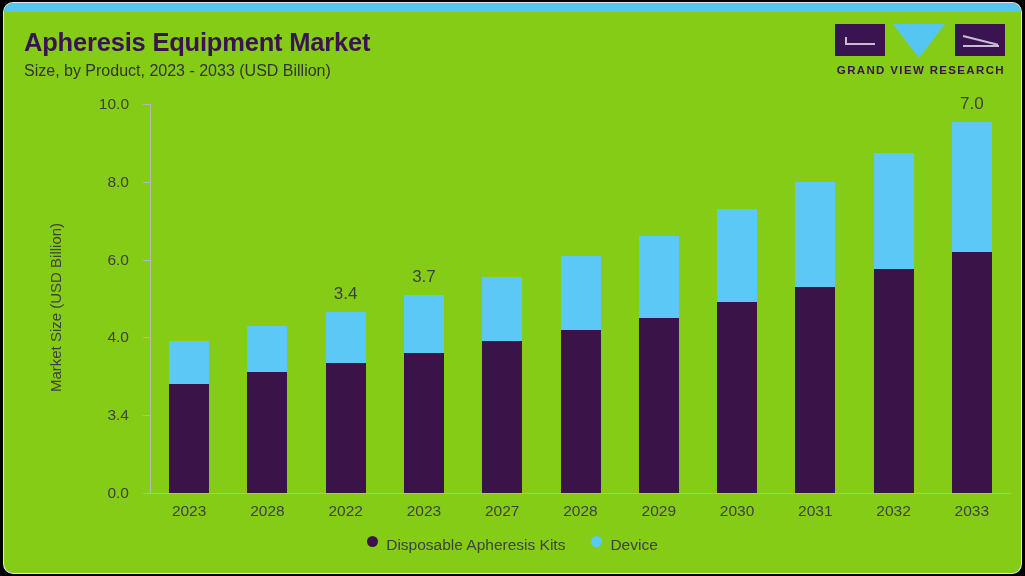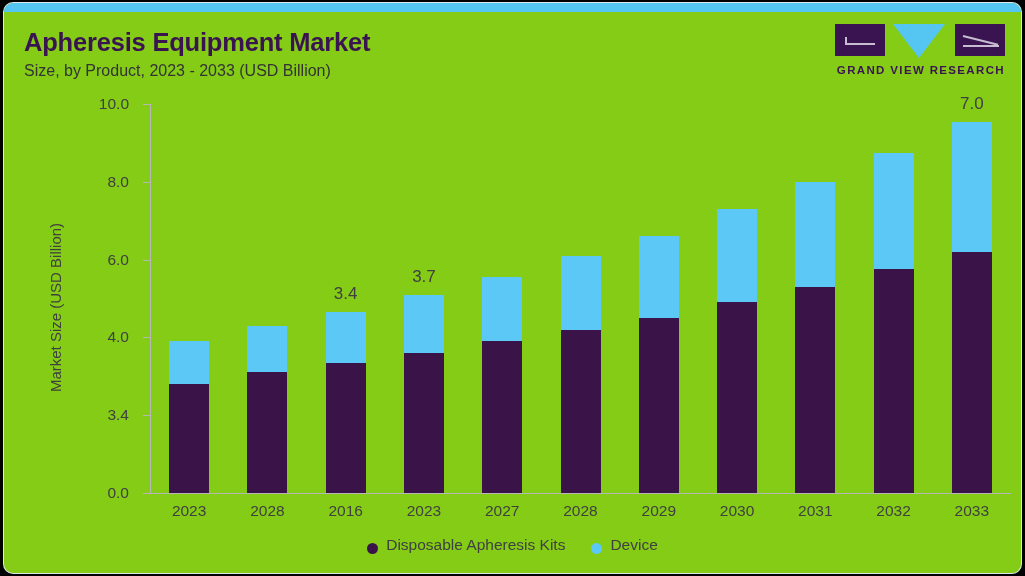--- a/index.html
+++ b/index.html
@@ -226,21 +226,21 @@
     left: 0;
     top: 533px;
     width: 1017px;
     display: flex;
     justify-content: center;
     align-items: center;
     gap: 26px;
   }
   .legend-item {
     display: flex;
-    align-items: flex-end;
+    align-items: flex-start;
     gap: 8px;
   }
   .legend-dot {
     width: 11px;
     height: 11px;
     border-radius: 50%;
     display: inline-block;
   }
   .legend-text {
     font-size: 15.5px;
@@ -339,21 +339,21 @@
           </div>
           <div class="bar-group" style="left: 948px; width: 40px; bottom: 80px; height: 1px;">
             <div class="seg seg-kits" style="height: 241.18px; bottom: 0px;"></div>
             <div class="seg seg-device" style="height: 130.315px; bottom: 241.18px;"></div>
           </div>
           <div class="bar-label" style="left: 907.864px; top: 90.505px;">7.0</div>
         </div>
       <div id="xticks">
           <div class="xtick-label" style="left: 125.136px;">2023</div>
           <div class="xtick-label" style="left: 203.409px;">2028</div>
-          <div class="xtick-label" style="left: 281.682px;">2016</div>
+          <div class="xtick-label" style="left: 281.682px;">2022</div>
           <div class="xtick-label" style="left: 359.955px;">2023</div>
           <div class="xtick-label" style="left: 438.227px;">2027</div>
           <div class="xtick-label" style="left: 516.5px;">2028</div>
           <div class="xtick-label" style="left: 594.773px;">2029</div>
           <div class="xtick-label" style="left: 673.045px;">2030</div>
           <div class="xtick-label" style="left: 751.318px;">2031</div>
           <div class="xtick-label" style="left: 829.591px;">2032</div>
           <div class="xtick-label" style="left: 907.864px;">2033</div>
         </div>
     </div>

